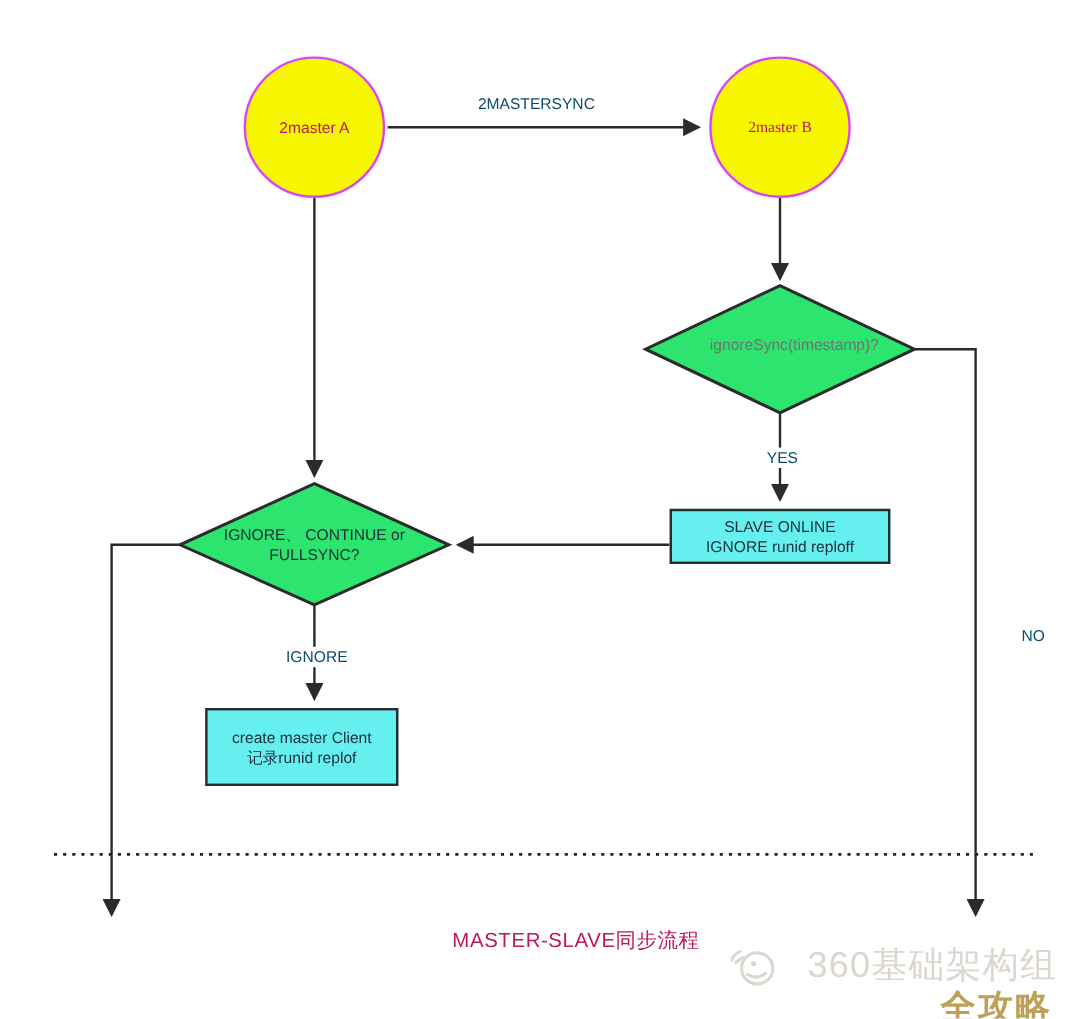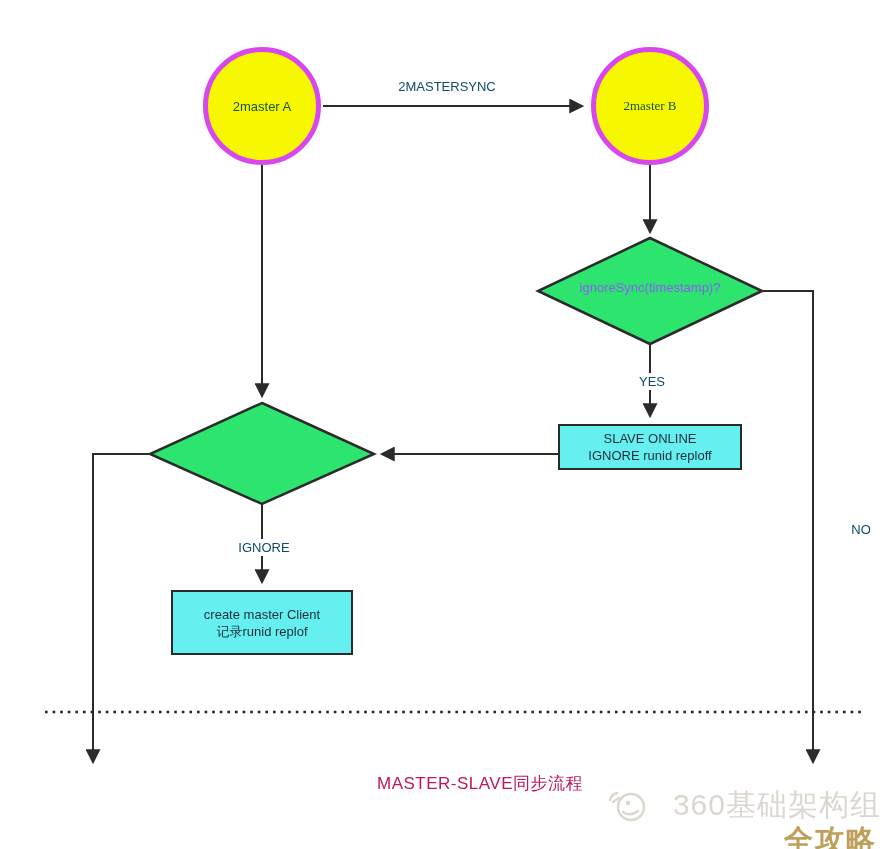--- a/index.html
+++ b/index.html
@@ -7,21 +7,21 @@
     position:relative;
     width:895px;height:849px;
     background:#ffffff;
     font-family:"Liberation Sans","DejaVu Sans",sans-serif;
     overflow:hidden;
   }
   #connectors{position:absolute;left:0;top:0;width:895px;height:849px;}
   .node{position:absolute;display:flex;align-items:center;justify-content:center;
         text-align:center;box-sizing:border-box;font-size:13px;color:#1f2d3d;}
   .circle{width:118px;height:118px;border-radius:50%;
-          background:#f7f700;border:5px solid #d946ef;color:#14532d;}
+          background:#f7f700;border:2px solid #d946ef;color:#be185d;}
   .rect{background:#66efef;border:2px solid #2b2b2b;line-height:17px;}
   .diamond-label{position:absolute;text-align:center;font-size:13px;line-height:17px;
                  background:transparent;pointer-events:none;}
   .edge-label{position:absolute;font-size:13px;color:#0c4a6e;text-align:center;
               background:#ffffff;line-height:15px;padding:1px 2px;}
   .title{position:absolute;left:300px;top:772px;width:360px;text-align:center;
          font-size:17px;color:#be185d;letter-spacing:0.5px;}
   .watermark{position:absolute;right:14px;top:786px;text-align:right;line-height:1;}
   .wm-row{display:flex;align-items:center;justify-content:flex-end;gap:24px;}
   .wm-brand{font-size:30px;color:#dcd7ce;letter-spacing:1px;}
@@ -64,29 +64,33 @@
     <polygon points="262,403 374,454 262,504 150,454" fill="#2de46e" stroke="#2b2b2b" stroke-width="2.5"></polygon>
   </svg>
 
   <div class="node circle" style="left:203px;top:47px;">
     <span>2master A</span>
   </div>
   <div class="node circle" style="left:591px;top:47px;font-family:Liberation Serif, serif;">
     <span>2master B</span>
   </div>
 
-  <div class="diamond-label" style="left:540px;top:279px;width:220px;color:#8b5cf6;text-align:center;">ignoreSync(timestamp)?</div>
+  <div class="diamond-label" style="left:552px;top:279px;width:220px;color:#737373;text-align:center;">ignoreSync(timestamp)?</div>
+  <div class="diamond-label" style="left:152px;top:437px;width:220px;color:#1f2d3d;">
+    <span>IGNORE、 CONTINUE or</span>
+    <span class="line2">FULLSYNC?</span>
+  </div>
 
   <div class="node rect" style="left:558px;top:424px;width:184px;height:46px;">
     <div>
       <span>SLAVE ONLINE</span>
       <span class="line2">IGNORE runid reploff</span>
     </div>
   </div>
-  <div class="node rect" style="left:171px;top:590px;width:182px;height:65px;">
+  <div class="node rect" style="left:171px;top:590px;width:161px;height:65px;">
     <div>
       <span>create master Client</span>
       <span class="line2">记录runid replof</span>
     </div>
   </div>
 
   <div class="edge-label" style="left:345px;top:78px;width:200px;background:transparent;">2MASTERSYNC</div>
   <div class="edge-label" style="left:626px;top:373px;width:48px;">YES</div>
   <div class="edge-label" style="left:227px;top:539px;width:70px;">IGNORE</div>
   <div class="edge-label" style="left:840px;top:521px;width:38px;">NO</div>

